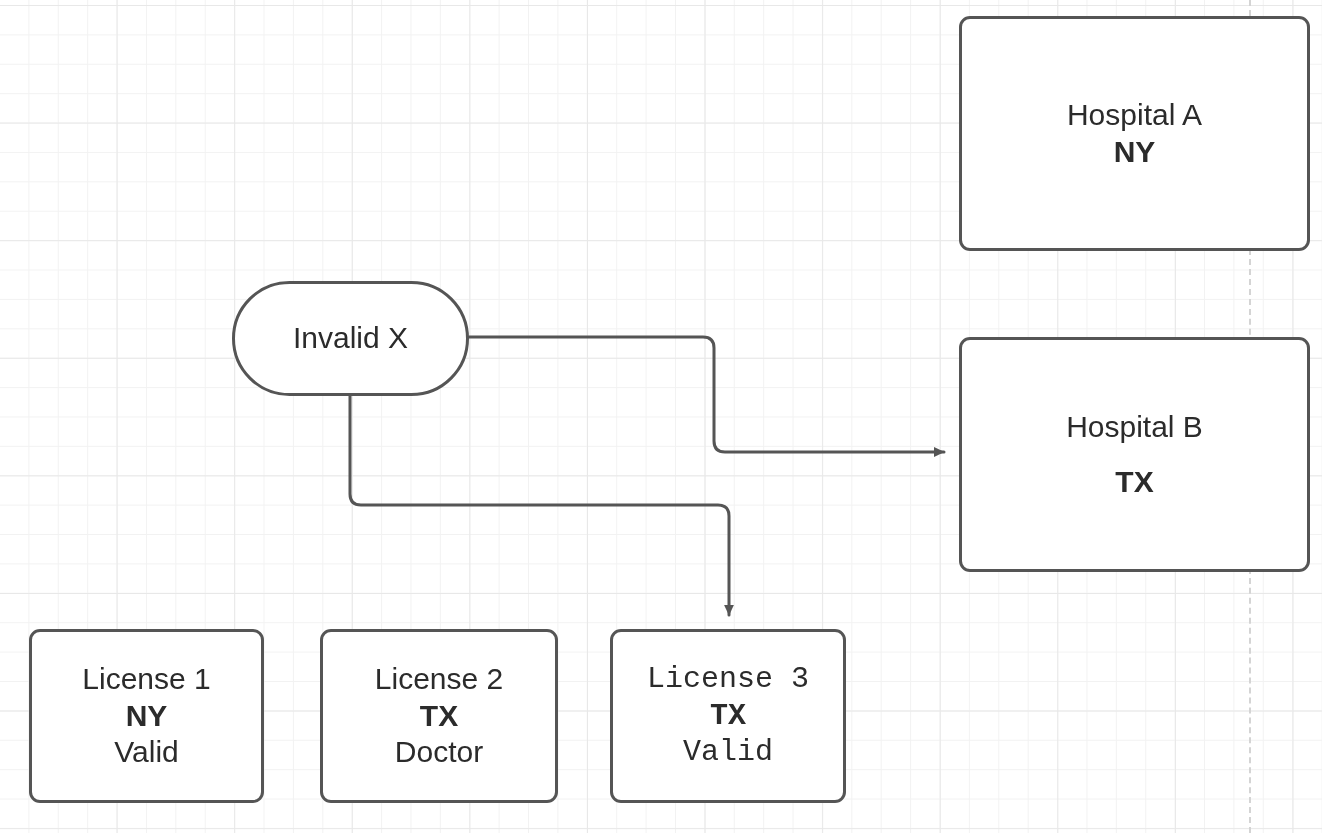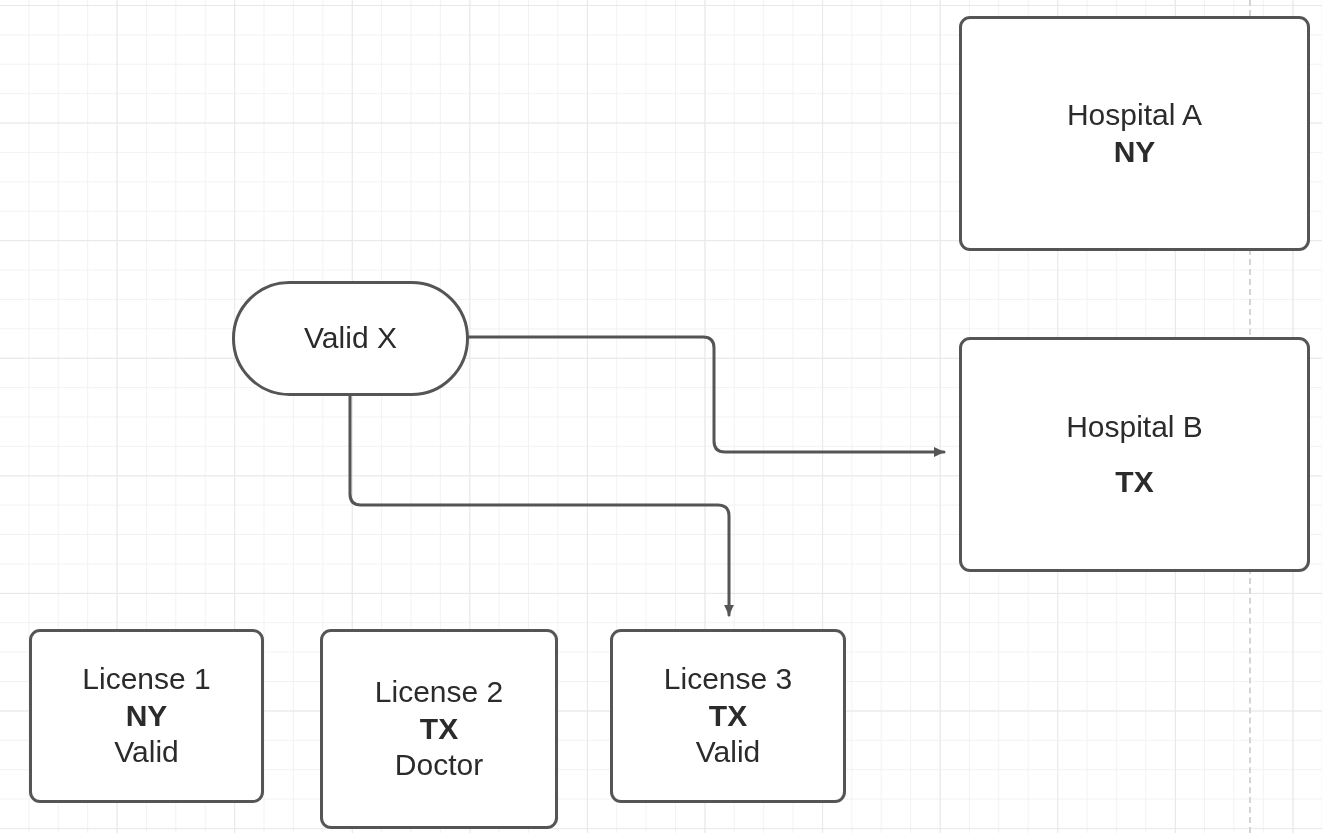--- a/index.html
+++ b/index.html
@@ -74,22 +74,22 @@
   }
 
   .node-rounded {
     border-radius: 60px;
   }
 
   #node-hospital-a  { left: 959px;  top: 16px;  width: 351px; height: 235px; }
   #node-hospital-b  { left: 959px;  top: 337px; width: 351px; height: 235px; gap: 18px; }
   #node-doctor-x    { left: 232px;  top: 281px; width: 237px; height: 115px; }
   #node-license-1   { left: 29px;   top: 629px; width: 235px; height: 174px; }
-  #node-license-2   { left: 320px;  top: 629px; width: 238px; height: 200px; }
-  #node-license-3   { left: 610px;  top: 629px; width: 236px; height: 174px; }
+  #node-license-2   { left: 320px;  top: 629px; width: 238px; height: 174px; }
+  #node-license-3   { left: 610px;  top: 629px; width: 236px; height: 174px; font-family: Liberation Mono, monospace; }
 </style>
 </head>
 <body>
 
 <div id="canvas">
 
   <div class="page-guide" style="left:1249px;"></div>
 
   <svg class="edge-layer" viewBox="0 0 1322 833" width="1322" height="833" xmlns="http://www.w3.org/2000/svg">
     <defs>
@@ -107,21 +107,21 @@
     <span class="line">Hospital A</span>
     <span class="line bold">NY</span>
   </div>
 
   <div class="node node-box" id="node-hospital-b">
     <span class="line">Hospital B</span>
     <span class="line bold">TX</span>
   </div>
 
   <div class="node node-rounded" id="node-doctor-x">
-    <span class="line">Valid X</span>
+    <span class="line">Invalid X</span>
   </div>
 
   <div class="node node-box" id="node-license-1">
     <span class="line">License 1</span>
     <span class="line bold">NY</span>
     <span class="line">Valid</span>
   </div>
 
   <div class="node node-box" id="node-license-2">
     <span class="line">License 2</span>

